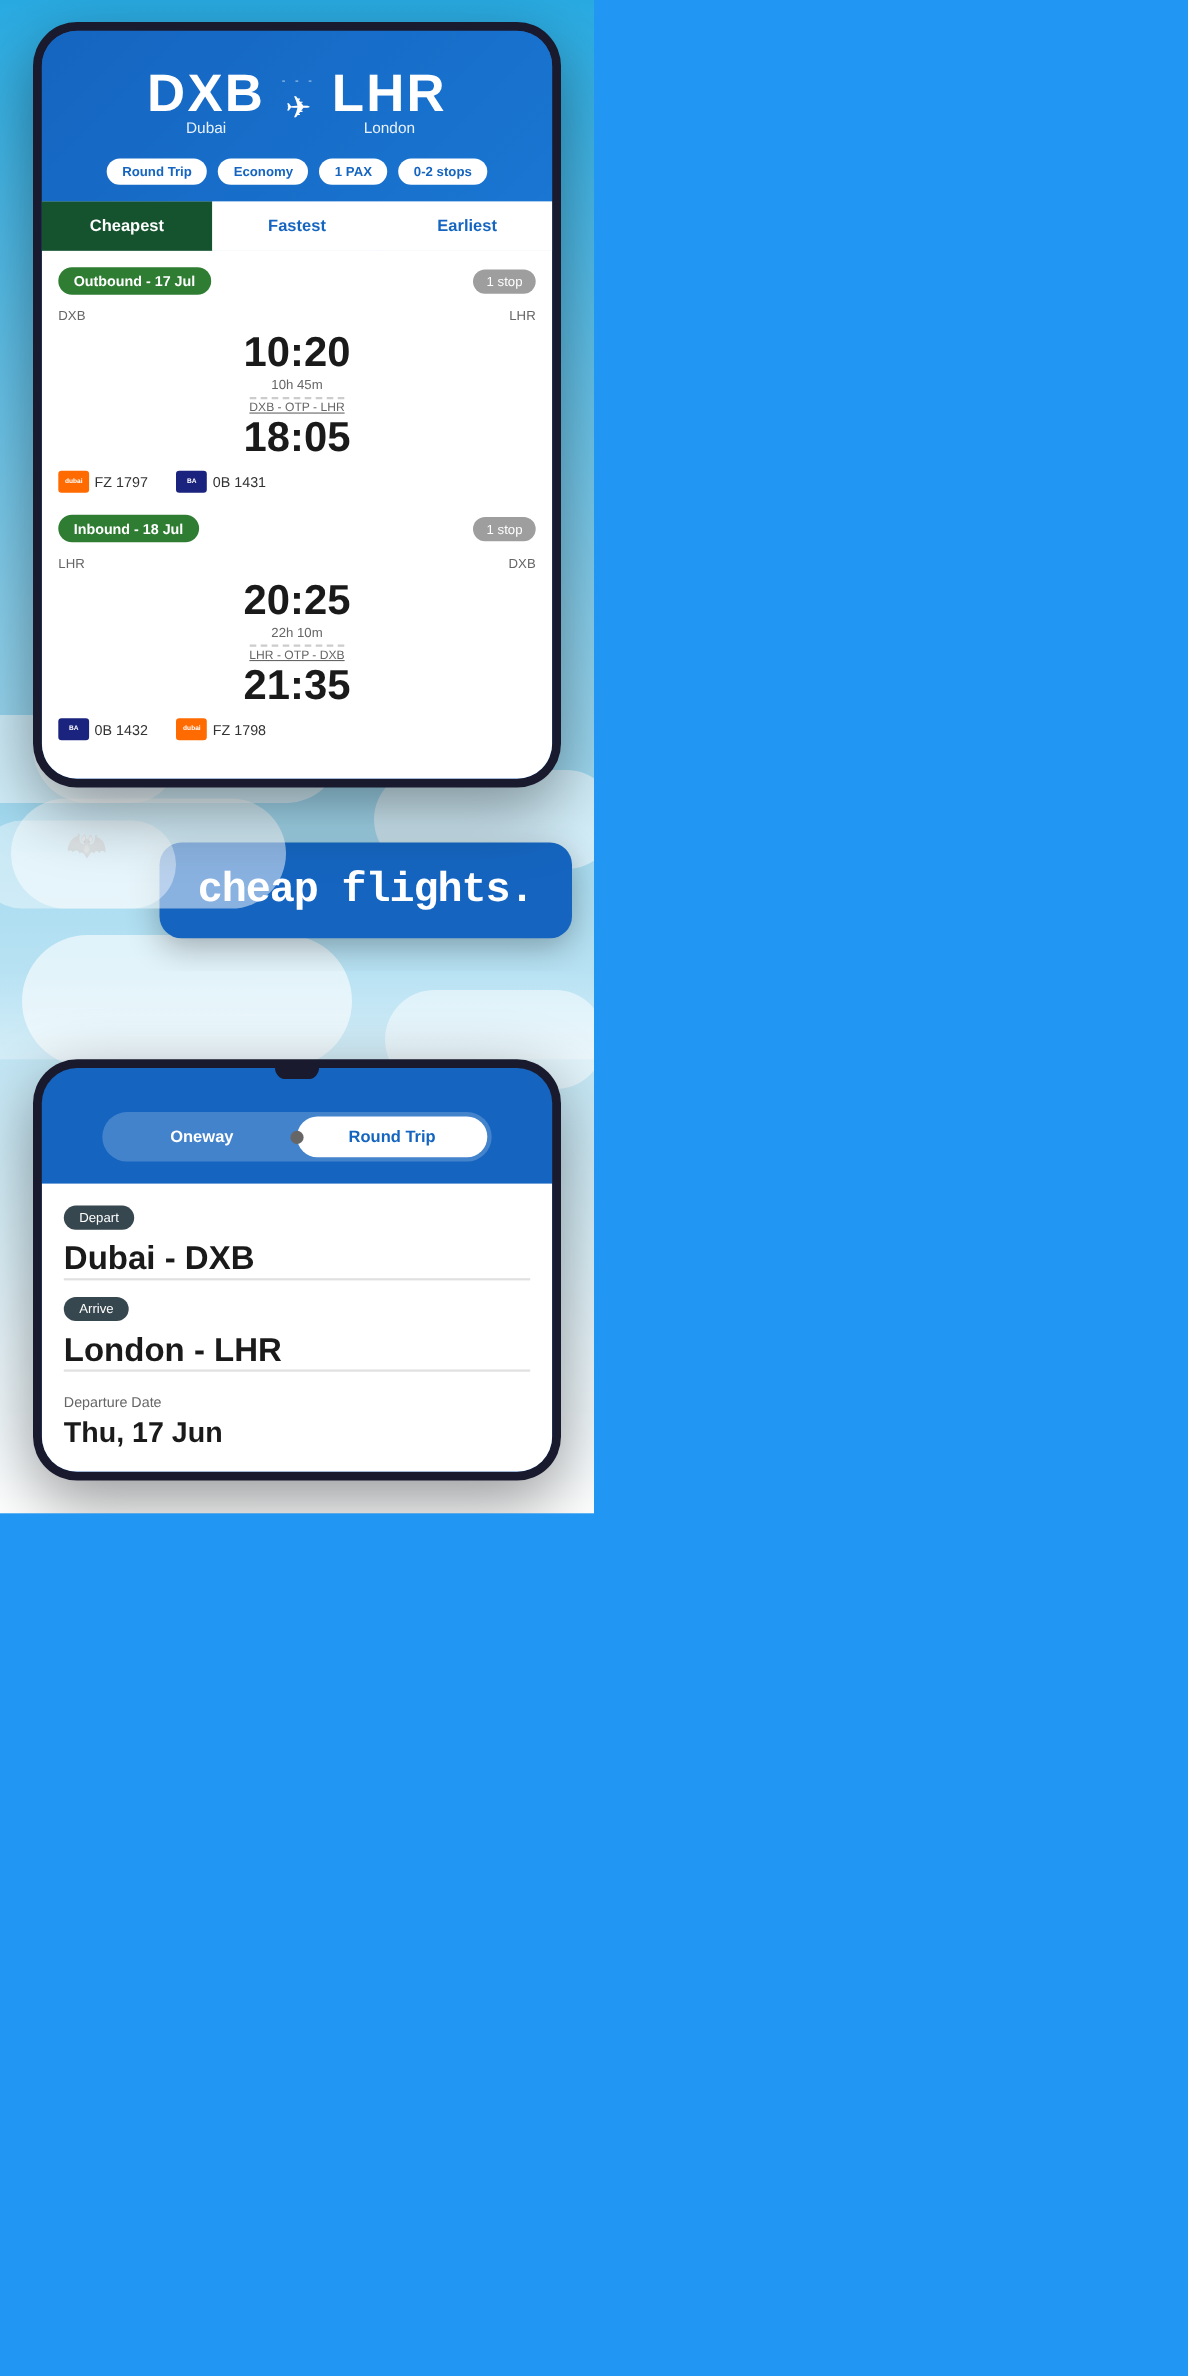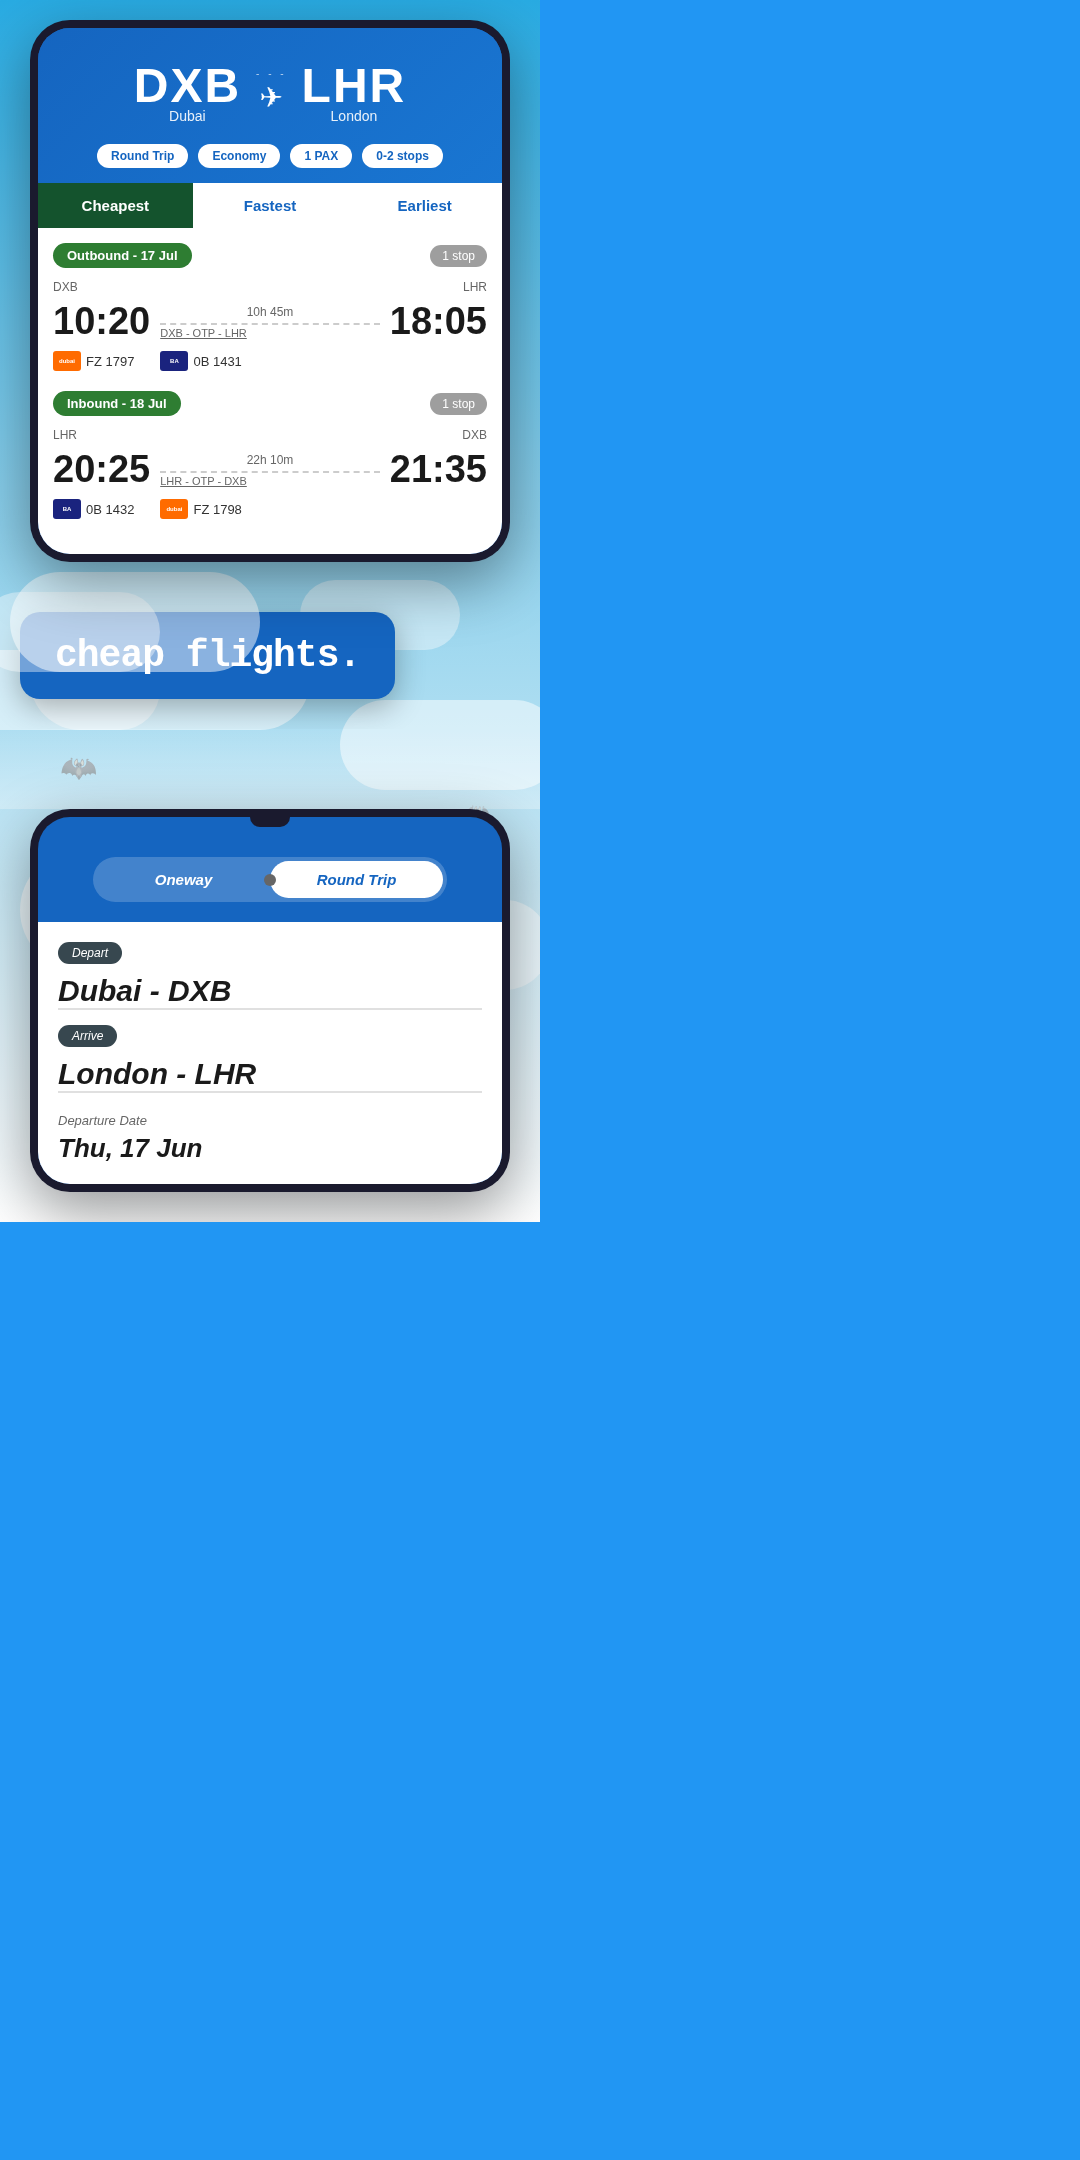--- a/index.html
+++ b/index.html
@@ -158,20 +158,21 @@
       border-radius: 15px;
       padding: 4px 12px;
       font-size: 12px;
     }
 
     .flight-times {
       display: flex;
       align-items: center;
       justify-content: space-between;
       margin-bottom: 8px;
+      flex-direction: column;
     }
 
     .time-display {
       font-size: 38px;
       font-weight: 900;
       color: #1a1a1a;
     }
 
     .duration-line {
       flex: 1;
@@ -233,21 +234,20 @@
     .phone-mockup-2 {
       position: relative;
       z-index: 10;
       margin: 0 auto;
       width: 480px;
       background: #1a1a2e;
       border-radius: 40px;
       padding: 8px;
       box-shadow: 0 20px 60px rgba(0,0,0,0.4);
       margin-bottom: 30px;
-      font-style: italic;
     }
 
     .phone-screen-2 {
       background: #1565C0;
       border-radius: 32px;
       overflow: hidden;
     }
 
     .phone-notch {
       width: 40px;
@@ -466,21 +466,21 @@
 
     </div>
   </div>
 </div>
 
 <div style="position:relative;z-index:5;padding:50px 20px 30px 20px;overflow:hidden;">
 
   <div style="position:absolute;top:10px;left:10px;width:250px;height:100px;background:rgba(255,255,255,0.5);border-radius:60px;"></div>
   <div style="position:absolute;top:30px;left:-20px;width:180px;height:80px;background:rgba(255,255,255,0.4);border-radius:50px;"></div>
 
-  <div style="display:flex;">
+  <div style="display:flex;justify-content:flex-end;">
     <div style="background:#1565C0;border-radius:20px;padding:22px 35px;box-shadow:0 8px 30px rgba(0,0,0,0.3);">
       <span style="color:white;font-size:38px;font-weight:900;letter-spacing:-1px;font-family:'Courier New',monospace;">cheap flights.</span>
     </div>
   </div>
 </div>
 
 <div style="position:relative;z-index:4;height:80px;">
   <div style="position:absolute;bottom:0;left:0;right:0;height:80px;background:linear-gradient(180deg,transparent,rgba(255,255,255,0.3));"></div>
 </div>
 

